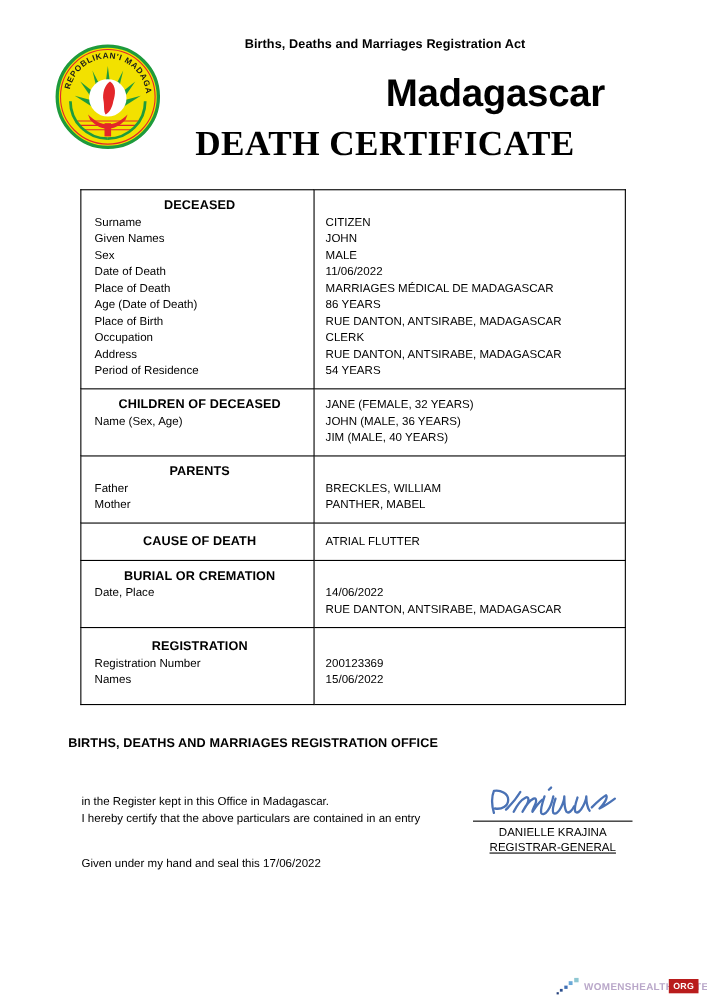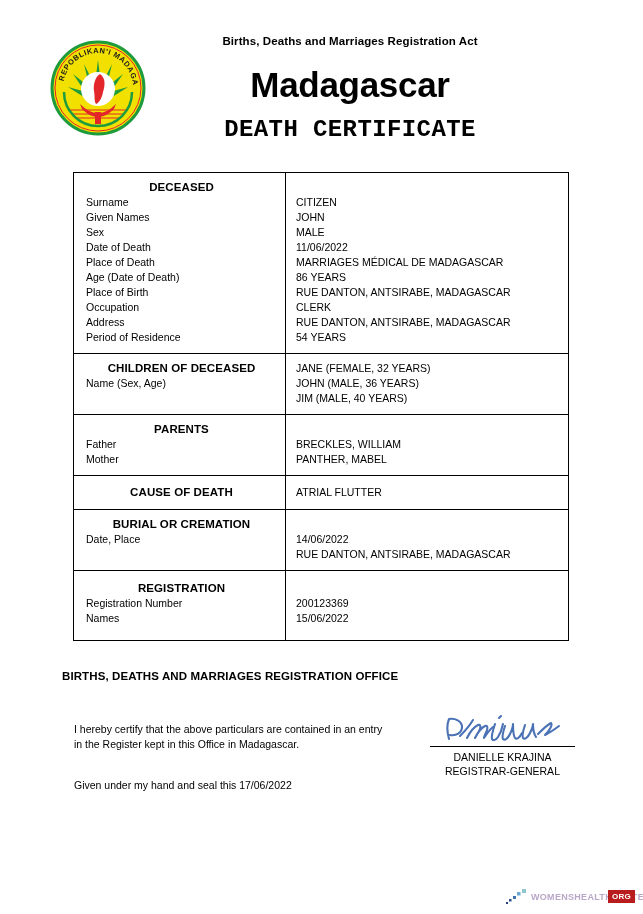--- a/index.html
+++ b/index.html
@@ -43,24 +43,25 @@
     font-weight: bold;
     letter-spacing: 0.1px;
     line-height: 14px;
   }
   .country-title {
     font-size: 35px;
     font-weight: bold;
     line-height: 46px;
     margin-top: 14px;
     letter-spacing: -0.3px;
+    text-align: right;
   }
   .doc-title {
-    font-family: Liberation Mono, monospace;
-    font-size: 24px;
+    font-family: Liberation Serif, serif;
+    font-size: 32px;
     font-weight: bold;
     line-height: 36px;
     margin-top: 4px;
     letter-spacing: 0.4px;
   }
 
   
   .cert-table {
     position: absolute;
     left: 73px;
@@ -146,20 +147,21 @@
     border-top: 1px solid #000;
     margin: 0 0 3px 0;
   }
   .sign-name {
     font-size: 10.5px;
     line-height: 14px;
   }
   .sign-role {
     font-size: 10.5px;
     line-height: 14px;
+    text-decoration: underline;
   }
 
   
   .watermark {
     position: absolute;
     left: 505px;
     top: 886px;
     width: 130px;
     height: 22px;
   }
@@ -358,22 +360,22 @@
     </tr>
 
   </tbody>
 </table>
 
 <div class="footer">
 
   <div class="office-title">BIRTHS, DEATHS AND MARRIAGES REGISTRATION OFFICE</div>
 
   <div class="certify-text">
+    <div>in the Register kept in this Office in Madagascar.</div>
     <div>I hereby certify that the above particulars are contained in an entry</div>
-    <div>in the Register kept in this Office in Madagascar.</div>
   </div>
 
   <div class="given-text">Given under my hand and seal this 17/06/2022</div>
 
   <div class="sign-block">
     <div class="signature">
       <svg width="132" height="34" viewBox="0 0 132 34">
         <g fill="none" stroke="#4a72b5" stroke-width="2.1" stroke-linecap="round" stroke-linejoin="round">
           <path d="M12 27 C10 20 10 12 12 7 C18 6 25 9 25 15 C25 21 19 24 13 23"></path>
           <path d="M23 24 C28 19 33 13 36 8"></path>

